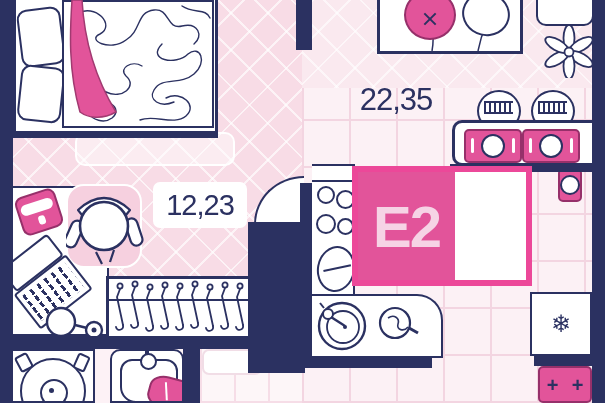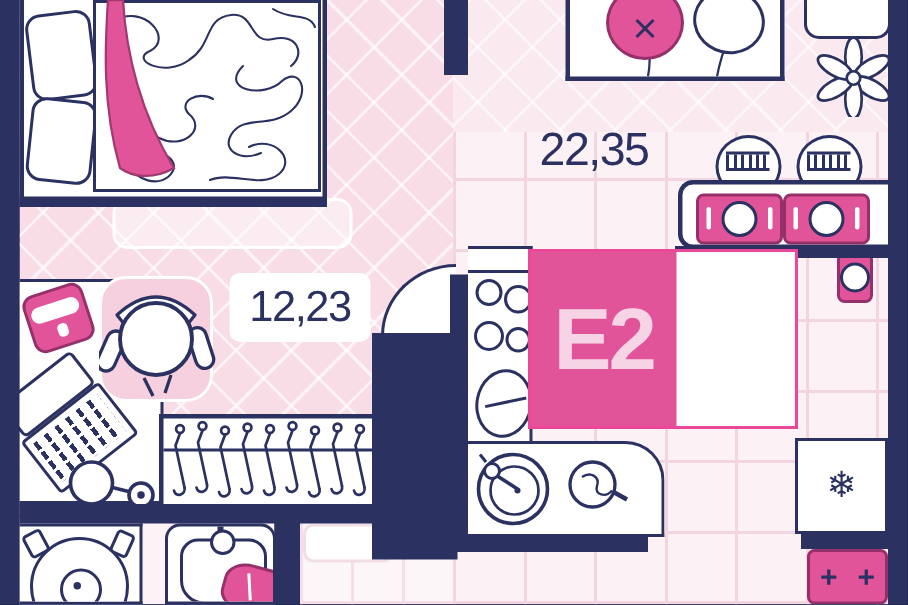--- a/index.html
+++ b/index.html
@@ -88,21 +88,21 @@
   .placemat{position:absolute;top:6px;width:54px;height:30px;background:var(--pink);
         border:2px solid var(--pink-dark);border-radius:5px;}
   .plate{position:absolute;left:50%;top:50%;transform:translate(-50%,-50%);
         width:20px;height:20px;background:#fff;border:2px solid var(--navy);border-radius:50%;}
   .cutlery{position:absolute;top:7px;width:3px;height:15px;background:#fff;border-radius:2px;}
   .placemat-side{left:558px;top:168px;width:24px;height:34px;background:var(--pink);
         border:2px solid var(--pink-dark);border-radius:5px;z-index:1;}
 
   
   .e2-card{left:352px;top:166px;width:180px;height:120px;background:#fff;
-        border:2px solid #ec4899;z-index:4;display:flex;}
+        border:6px solid #ec4899;z-index:4;display:flex;}
   .e2-badge{width:97px;height:100%;background:var(--pink);display:flex;
         align-items:center;justify-content:center;}
   .e2-text{color:#f6d3e5;font-size:58px;font-weight:bold;letter-spacing:-2px;}
 
   
   .counter-upper{left:312px;top:164px;width:43px;height:134px;background:#fff;
         border:2px solid var(--navy);border-left:0;z-index:2;}
   .burner{position:absolute;background:#fff;border:2px solid var(--navy);border-radius:50%;}
   .cutting-board{left:317px;top:246px;width:38px;height:46px;background:#fff;
         border:2px solid var(--navy);border-radius:50%;transform:rotate(10deg);z-index:2;}

